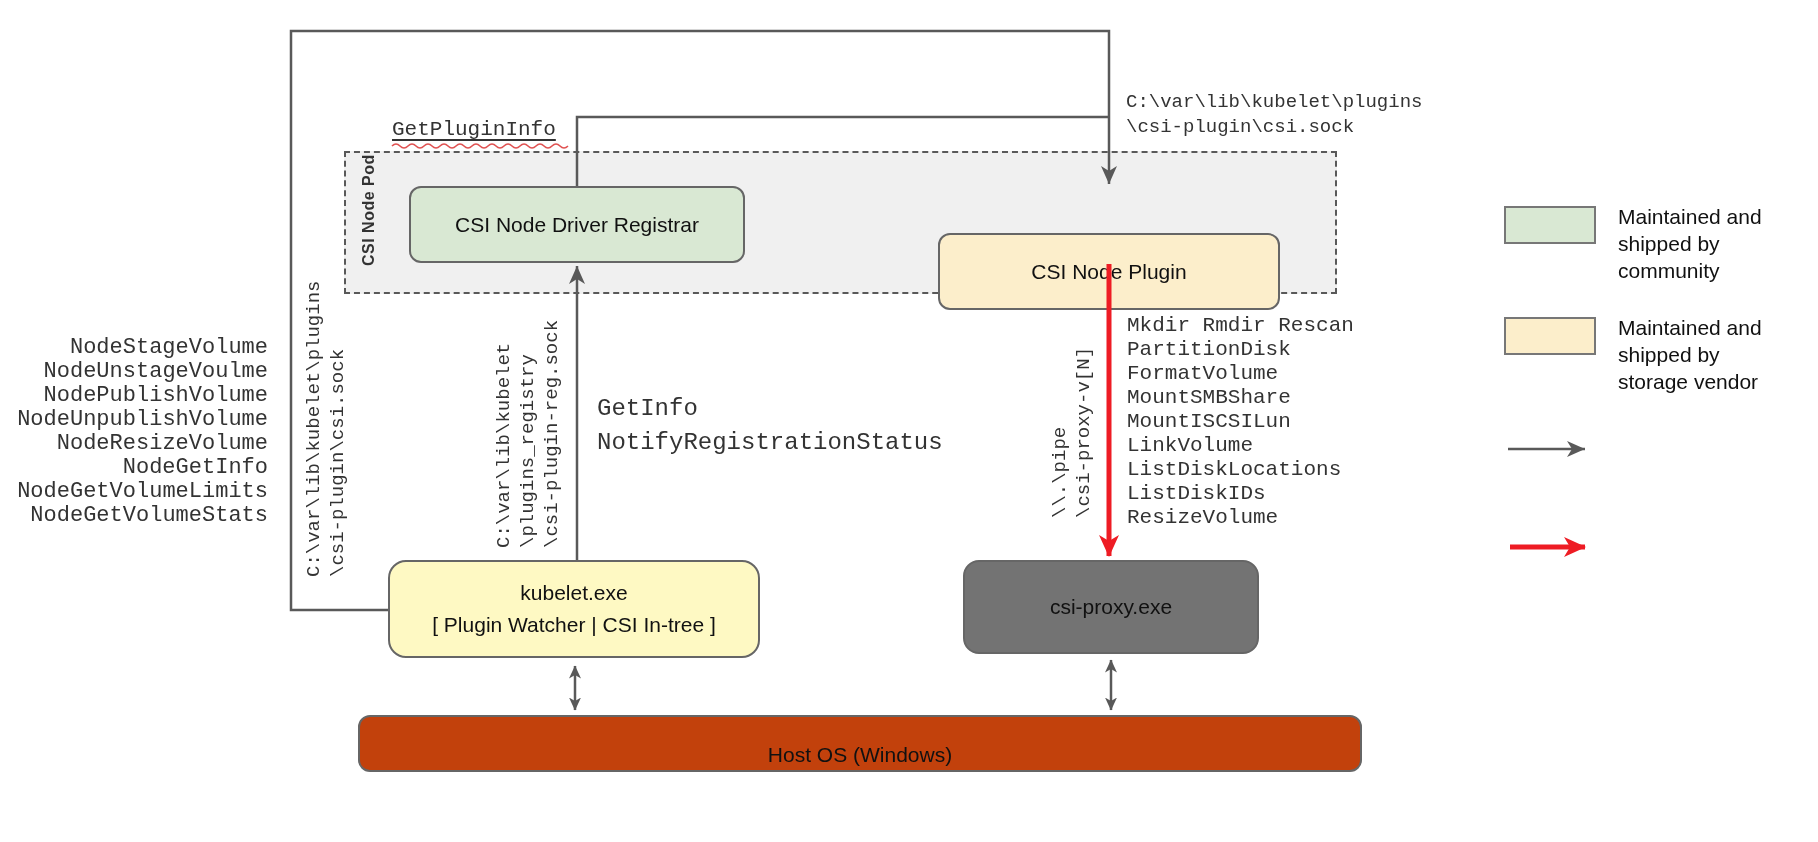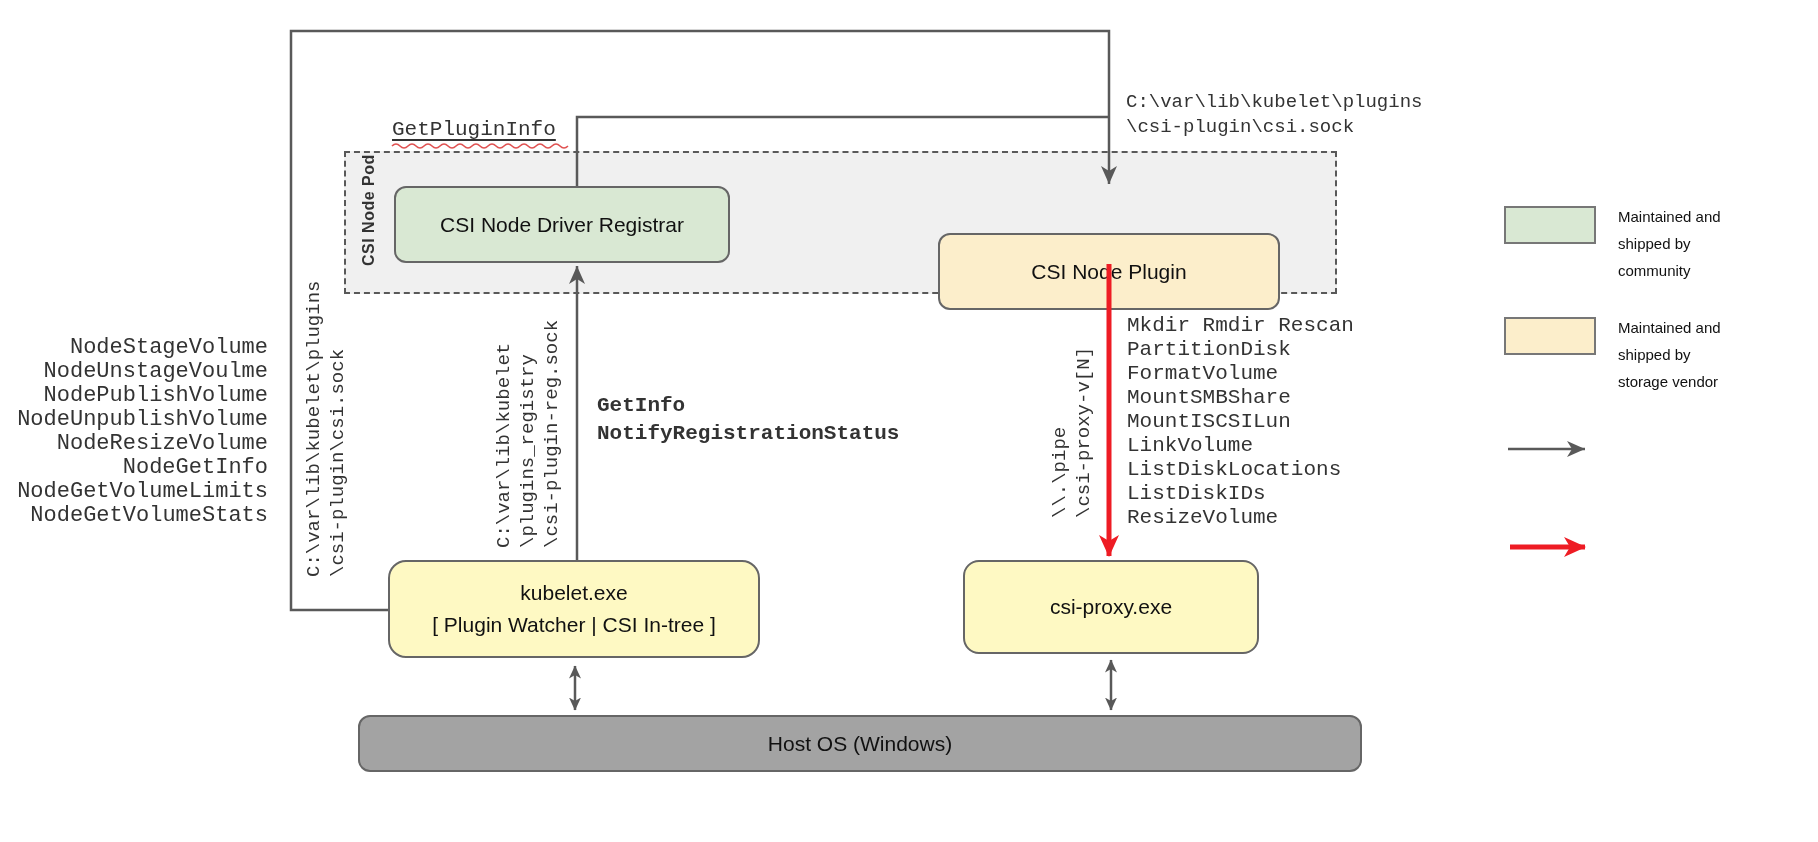--- a/index.html
+++ b/index.html
@@ -22,62 +22,62 @@
   }
   .pod-label {
     position:absolute; left:360px; top:266px; width:118px;
     transform:rotate(-90deg); transform-origin:0 0;
     font-size:16px; font-weight:600; color:#333333; letter-spacing:.5px;
   }
   .rot {
     position:absolute; transform:rotate(-90deg); transform-origin:0 0;
     font-size:19px; line-height:24px; white-space:pre-line;
   }
-  #registrar { left:394px; top:186px; width:336px; height:77px; border-radius:12px; }
+  #registrar { left:409px; top:186px; width:336px; height:77px; border-radius:12px; }
   #plugin    { left:938px; top:186px; width:342px; height:77px; border-radius:12px;margin-top:47px; }
   #kubelet   { left:388px; top:560px; width:372px; height:98px;  border-radius:18px; line-height:32px; }
   #csiproxy  { left:963px; top:560px; width:296px; height:94px;  border-radius:16px; }
   #hostos    { left:358px; top:715px; width:1004px; height:57px; border-radius:12px; }
   #get-plugin-info {
     left:392px; top:118px; font-size:21px;
     text-decoration:underline; text-underline-offset:4px; text-decoration-thickness:1.5px;text-align:right;
   }
   #sock-top    { left:1126px; top:90px;  font-size:19px; line-height:25px; }
   #node-calls  { left:8px;   top:336px; width:260px; text-align:right; font-size:22px; line-height:24px; }
   #proxy-calls { left:1127px; top:314px; font-size:21px; line-height:24px; }
-  #reg-calls   { left:597px; top:392px; font-size:21px; line-height:28px;font-weight:bold; }
+  #reg-calls   { left:597px; top:392px; font-size:24px; line-height:34px; }
   #left-sock { left:302px;  top:577px; width:330px; }
   #reg-sock  { left:492px;  top:548px; width:250px; }
   #pipe-path { left:1048px; top:518px; width:210px; }
   .swatch { position:absolute; width:92px; height:38px; border:2px solid #777777; }
-  .legend-label { position:absolute; left:1618px; width:190px; font-size:15px; line-height:27px; color:#111111; }
+  .legend-label { position:absolute; left:1618px; width:190px; font-size:21px; line-height:27px; color:#111111; }
   svg.overlay { position:absolute; left:0; top:0; pointer-events:none; }
 </style>
 </head>
 <body>
 
 <div id="canvas">
 
   <div class="pod" style="background-color: rgb(240, 240, 240);"></div>
   <div class="pod-label">CSI Node Pod</div>
 
   <div class="box" id="registrar" style="background-color: rgb(217, 232, 211);">
     <span>CSI Node Driver Registrar</span>
   </div>
   <div class="box" id="plugin" style="background-color: rgb(252, 238, 203);">
     <span>CSI Node Plugin</span>
   </div>
   <div class="box" id="kubelet" style="background-color: #fef9c3;">
     <span class="pre">kubelet.exe
 [ Plugin Watcher | CSI In-tree ]</span>
   </div>
-  <div class="box" id="csiproxy" style="background-color: #fef9c3;">
+  <div class="box" id="csiproxy" style="background-color: #737373;">
     <span>csi-proxy.exe</span>
   </div>
-  <div class="box" id="hostos" style="background-color: #a3a3a3;">
+  <div class="box" id="hostos" style="background-color: #c2410c; align-items: flex-end;">
     <span>Host OS (Windows)</span>
   </div>
 
   <div class="abs mono" id="get-plugin-info">GetPluginInfo</div>
   <div class="abs mono pre" id="sock-top">C:\var\lib\kubelet\plugins
 \csi-plugin\csi.sock</div>
   <div class="abs mono pre" id="proxy-calls">Mkdir Rmdir Rescan
 PartitionDisk
 FormatVolume
 MountSMBShare

